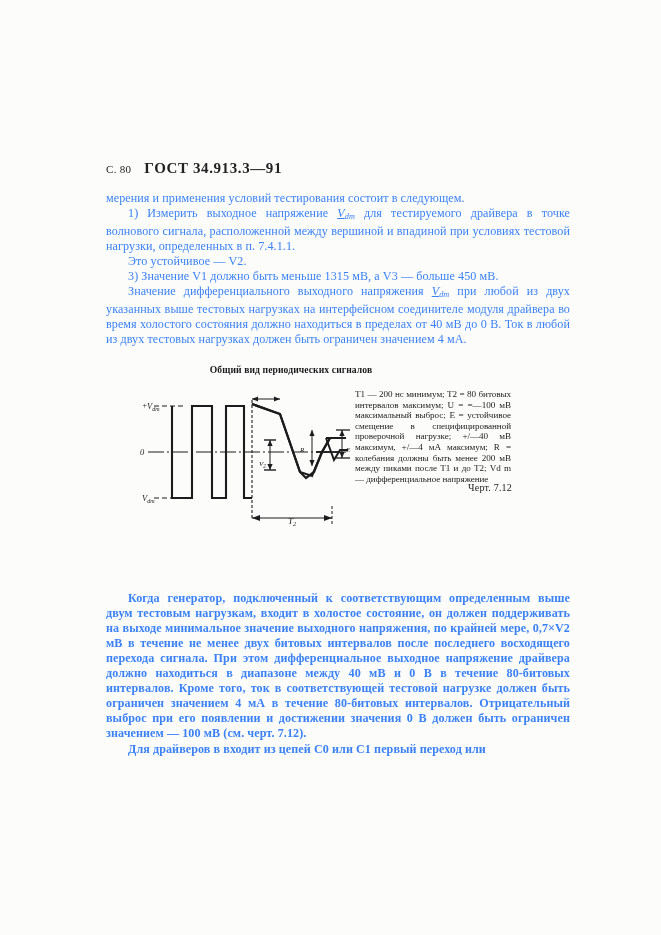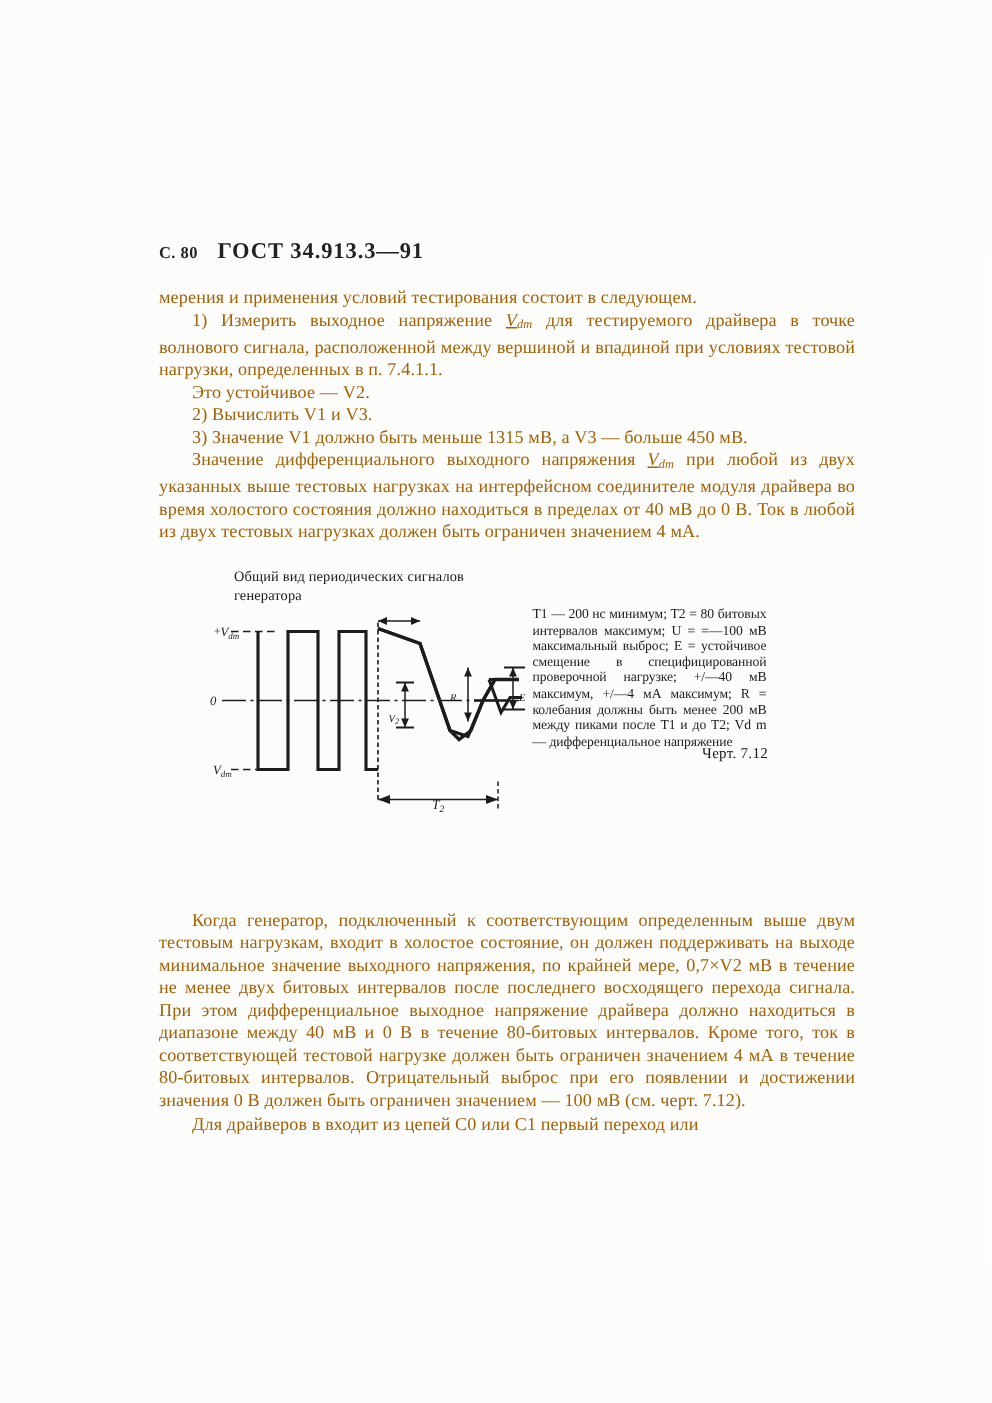--- a/index.html
+++ b/index.html
@@ -32,37 +32,36 @@
     align-items: baseline;
     font-size: 11.5px;
     letter-spacing: 0.3px;
     margin-bottom: 14px;
     color: #222;
   }
   .runhead .pg {
     font-family: "Liberation Serif", serif;
     margin-right: 13px;
     font-size: 11px;
-    font-weight: bold;
   }
   .runhead .std {
     font-weight: bold;
     font-size: 15px;
     letter-spacing: 0.6px;
   }
 
   
   p.body {
     margin: 0;
     font-size: 12.1px;
     line-height: 15.05px;
     text-align: justify;
     text-justify: inter-word;
     letter-spacing: 0.08px;
-    color: #a16207;
+    color: #3b82f6;
   }
   p.ind { text-indent: 22px; }
   p.noind { text-indent: 0; }
 
   var, .it {
     font-style: italic;
     text-decoration: underline;
   }
   sub {
     font-size: 0.68em;
@@ -73,22 +72,23 @@
   .figure {
     position: relative;
     margin-top: 17px;
     height: 185px;
   }
   .fig-title {
     position: absolute;
     left: 50px;
     top: 0;
     width: 270px;
+    text-align: center;
     font-size: 9.6px;
-    font-weight: normal;
+    font-weight: bold;
     line-height: 12.5px;
     letter-spacing: 0.1px;
   }
   .fig-canvas {
     position: absolute;
     left: 34px;
     top: 30px;
   }
   .fig-side {
     position: absolute;
@@ -104,21 +104,21 @@
   .fig-side .firstline { text-indent: 26px; }
   .fig-num {
     position: absolute;
     right: 58px;
     top: 118px;
     font-size: 10px;
     letter-spacing: 0.2px;
   }
 
   
-  .tail { margin-top: 42px; }
+  .tail { margin-top: 42px; font-weight: bold; }
   .tail p.body { margin: 0; }
 </style>
 </head>
 <body>
 
 <div class="page">
   <div class="content">
 
     <div class="runhead">
       <span class="pg">
@@ -130,35 +130,33 @@
     <div>
 
       <p class="body noind">мерения и применения условий тестирования состоит   в следую­щем.</p>
 
       <p class="body ind">
         <span>1) Измерить выходное напряжение </span><var><span>V</span><sub>dm</sub></var><span> для тестируемого драй­вера в точке волнового сигнала, расположенной между вершиной и впадиной при условиях тестовой нагрузки, определенных в п. 7.4.1.1.</span>
       </p>
 
       <p class="body ind">Это устойчивое — V2.</p>
 
-      <p class="body ind">2) Вычислить V1 и V3.</p>
 
       <p class="body ind">3) Значение V1 должно быть меньше 1315 мВ,   а V3 — больше 450 мВ.</p>
 
 
       <p class="body ind">
         <span>Значение дифференциального выходного напряжения </span><var><span>V</span><sub>dm</sub></var><span>  при любой из двух указанных выше тестовых нагрузках на интерфейс­ном соединителе модуля драйвера во время холостого  состояния должно находиться в пределах от 40 мВ до 0 В.  Ток в любой  из двух тестовых нагрузках должен быть ограничен значением 4 мА.</span>
       </p>
     </div>
 
     <div class="figure">
 
       <div class="fig-title">
         <div>Общий вид периодических сигналов</div>
-        <div>генератора</div>
       </div>
 
       <div class="fig-canvas">
         <svg width="216" height="140" viewBox="0 0 216 140">
           <g stroke="#1c1c1c" fill="none" stroke-width="1.5" stroke-linejoin="miter" stroke-linecap="butt">
 
             <path d="M14 12 H 44" stroke-width="1" stroke-dasharray="5,3"></path>
 
             <path d="M14 104 H 44" stroke-width="1" stroke-dasharray="5,3"></path>
 

